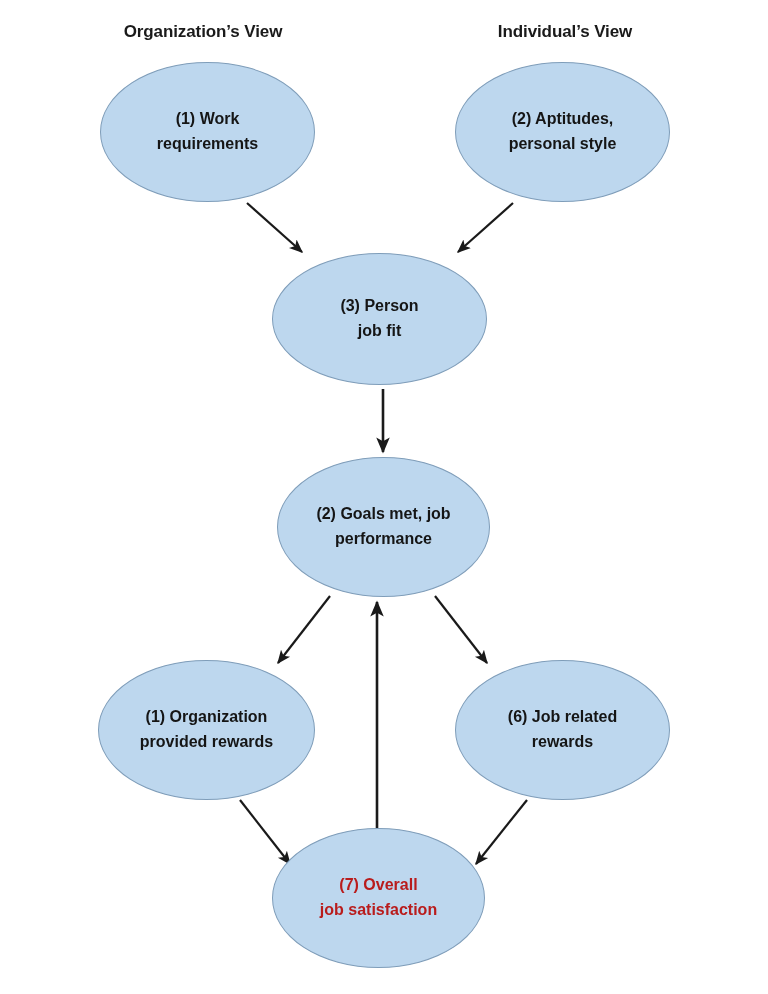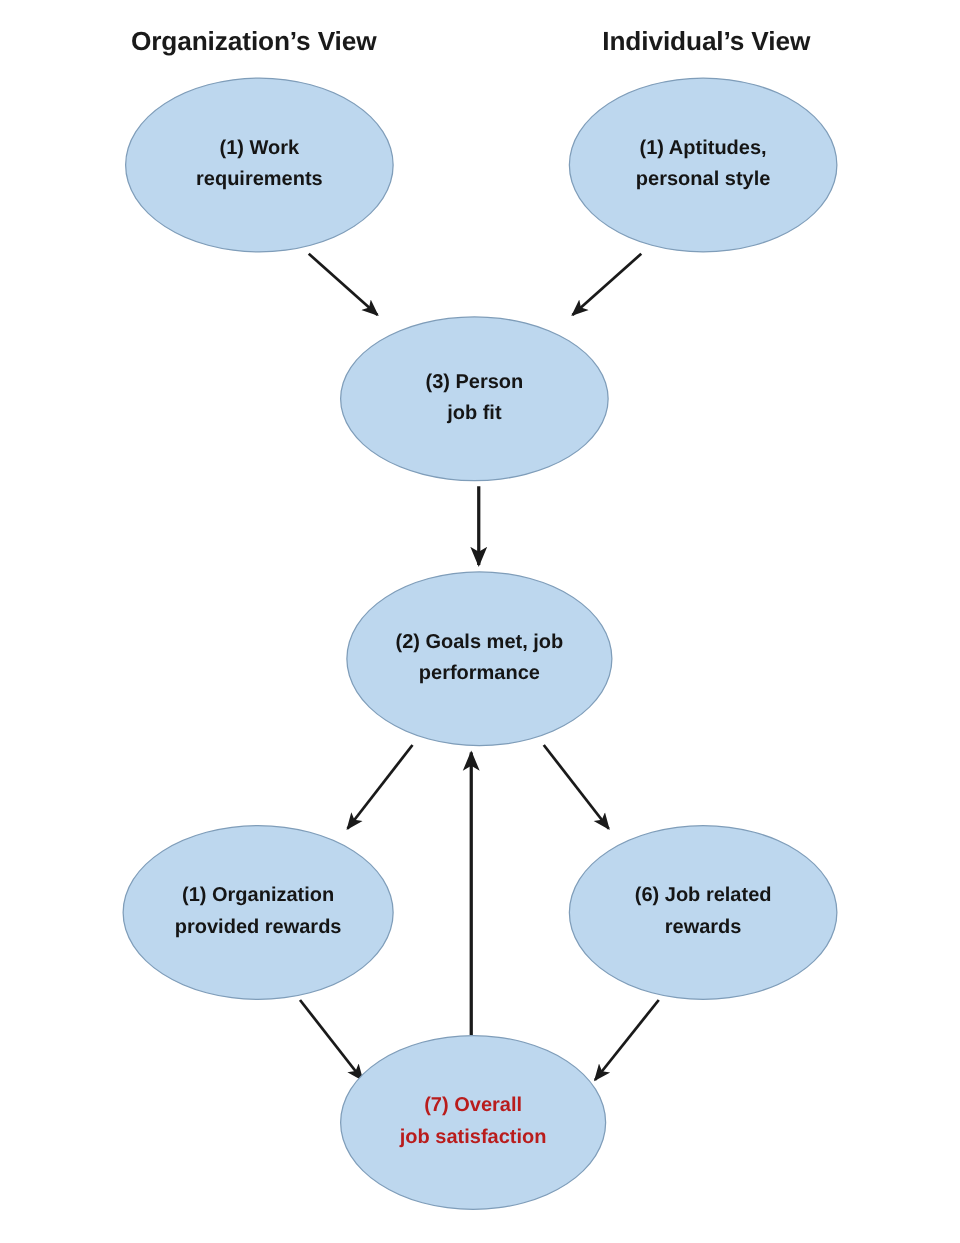--- a/index.html
+++ b/index.html
@@ -16,21 +16,21 @@
   }
   #canvas {
     position: relative;
     width: 768px;
     height: 994px;
     background: #ffffff;
   }
   .col-header {
     position: absolute;
     font-weight: bold;
-    font-size: 21px;
+    font-size: 17px;
     color: #1a1a1a;
     letter-spacing: -0.1px;
     white-space: nowrap;
     text-align: center;
     transform: translateX(-50%);
   }
   .node {
     position: absolute;
     box-sizing: border-box;
     border-radius: 50%;
@@ -85,21 +85,21 @@
   <div id="headers-layer">
       <div class="col-header" style="left: 203px; top: 22px;">Organization’s View</div>
       <div class="col-header" style="left: 565px; top: 22px;">Individual’s View</div>
     </div>
   <div id="nodes-layer">
       <div class="node" style="left: 100px; top: 62px; width: 215px; height: 140px; background: rgb(189, 215, 238); border: 1px solid rgb(127, 157, 185); color: rgb(21, 21, 21);">
         <span class="node-label">(1) Work
 requirements</span>
       </div>
       <div class="node" style="left: 455px; top: 62px; width: 215px; height: 140px; background: rgb(189, 215, 238); border: 1px solid rgb(127, 157, 185); color: rgb(21, 21, 21);">
-        <span class="node-label">(1) Aptitudes,
+        <span class="node-label">(2) Aptitudes,
 personal style</span>
       </div>
       <div class="node" style="left: 272px; top: 253px; width: 215px; height: 132px; background: rgb(189, 215, 238); border: 1px solid rgb(127, 157, 185); color: rgb(21, 21, 21);">
         <span class="node-label">(3) Person
 job fit</span>
       </div>
       <div class="node" style="left: 277px; top: 457px; width: 213px; height: 140px; background: rgb(189, 215, 238); border: 1px solid rgb(127, 157, 185); color: rgb(21, 21, 21);">
         <span class="node-label">(2) Goals met, job
 performance</span>
       </div>

